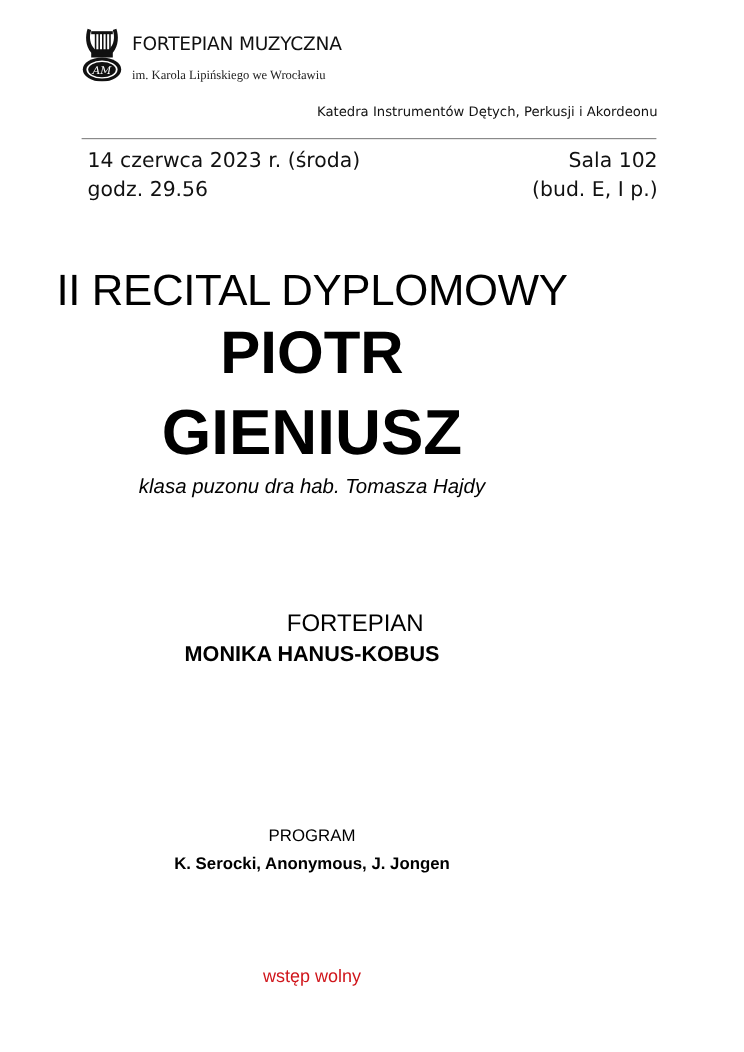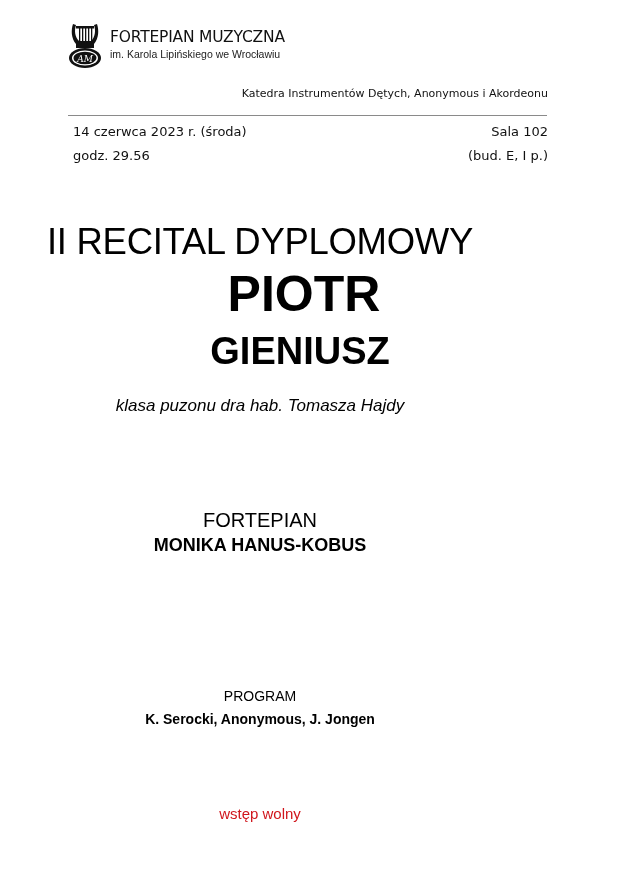--- a/index.html
+++ b/index.html
@@ -21,41 +21,41 @@
     }
     .inst-name {
       left: 110px; top: 28px;
       font-family: "DejaVu Sans", sans-serif;
       font-size: 15.5px;
       letter-spacing: -0.2px;
       color: #111;
       white-space: nowrap;
     }
     .inst-sub {
-      left: 110px; top: 48px;
-      font-family: Liberation Sans, sans-serif;
+      left: 110px; top: 58px;
+      font-family: Liberation Serif, serif;
       font-size: 10.5px;
       color: #222;
       white-space: nowrap;
     }
     .dept {
       right: 72px; top: 87px;
       font-family: "DejaVu Sans", sans-serif;
       font-size: 11px;
       color: #111;
       white-space: nowrap;
     }
     .divider {
       left: 68px; top: 115px;
       width: 479px; height: 1px;
       background: #8a8a8a;
     }
     .info {
       font-family: "DejaVu Sans", sans-serif;
-      font-size: 13px;
+      font-size: 17px;
       color: #111;
       white-space: nowrap;
     }
     .date { left: 73px; top: 124px; }
     .time { left: 73px; top: 148px; }
     .room { right: 72px; top: 124px; text-align: center; }
     .bldg { right: 72px; top: 148px; }
 
     .center-block {
       left: 0; width: 520px;
@@ -65,36 +65,35 @@
     }
     .recital {
       top: 221px;
       font-size: 36.5px;
       letter-spacing: -0.3px;
     }
     .first-name {
       top: 265px;
       font-size: 50px;
       font-weight: bold;
-      margin-left: 44px;
     }
     .last-name {
       top: 330px;
-      font-size: 38px;
+      font-size: 53px;
       font-weight: bold;
-      padding-left: 40px;
     }
     .class-line {
       top: 396px;
       font-size: 17px;
       font-style: italic;
     }
     .fortepian-label {
       top: 509px;
       font-size: 20px;
+      padding-left: 36px;
     }
     .pianist {
       top: 535px;
       font-size: 18px;
       font-weight: bold;
     }
     .program-label {
       top: 688px;
       font-size: 14px;
     }
@@ -127,21 +126,21 @@
     <ellipse cx="17" cy="36" rx="16" ry="10" fill="#111"></ellipse>
     <ellipse cx="17" cy="36" rx="13" ry="7.5" fill="#fff"></ellipse>
     <ellipse cx="17" cy="36" rx="11.5" ry="6.3" fill="#111"></ellipse>
     <text x="17" y="39.5" text-anchor="middle" font-family="DejaVu Serif, serif" font-size="9" font-style="italic" fill="#fff">AM</text>
   </svg>
 </div>
 
 <div class="abs inst-name">FORTEPIAN MUZYCZNA</div>
 <div class="abs inst-sub">im. Karola Lipińskiego we Wrocławiu</div>
 
-<div class="abs dept">Katedra Instrumentów Dętych, Anonymous i Akordeonu</div>
+<div class="abs dept">Katedra Instrumentów Dętych, Perkusji i Akordeonu</div>
 <div class="abs divider"></div>
 
 <div class="abs info date">14 czerwca 2023 r. (środa)</div>
 <div class="abs info time">godz. 29.56</div>
 <div class="abs info room">Sala 102</div>
 <div class="abs info bldg">(bud. E, I p.)</div>
 
 <div class="abs center-block recital">II RECITAL DYPLOMOWY</div>
 <div class="abs center-block first-name">PIOTR</div>
 <div class="abs center-block last-name">GIENIUSZ</div>

